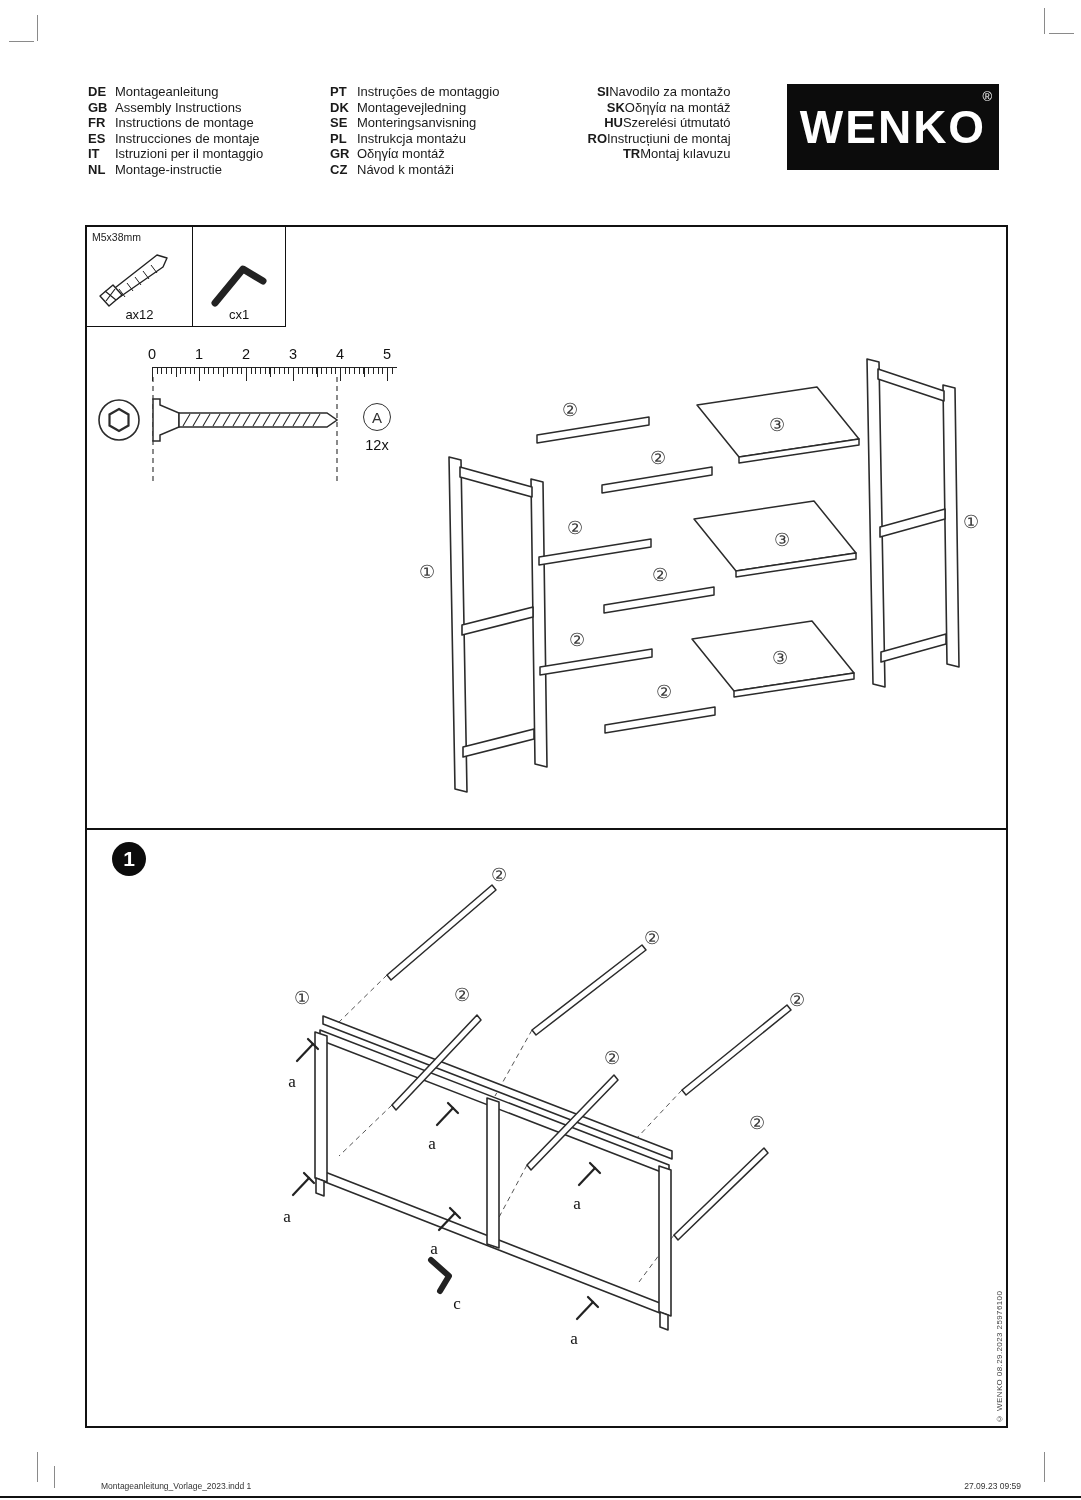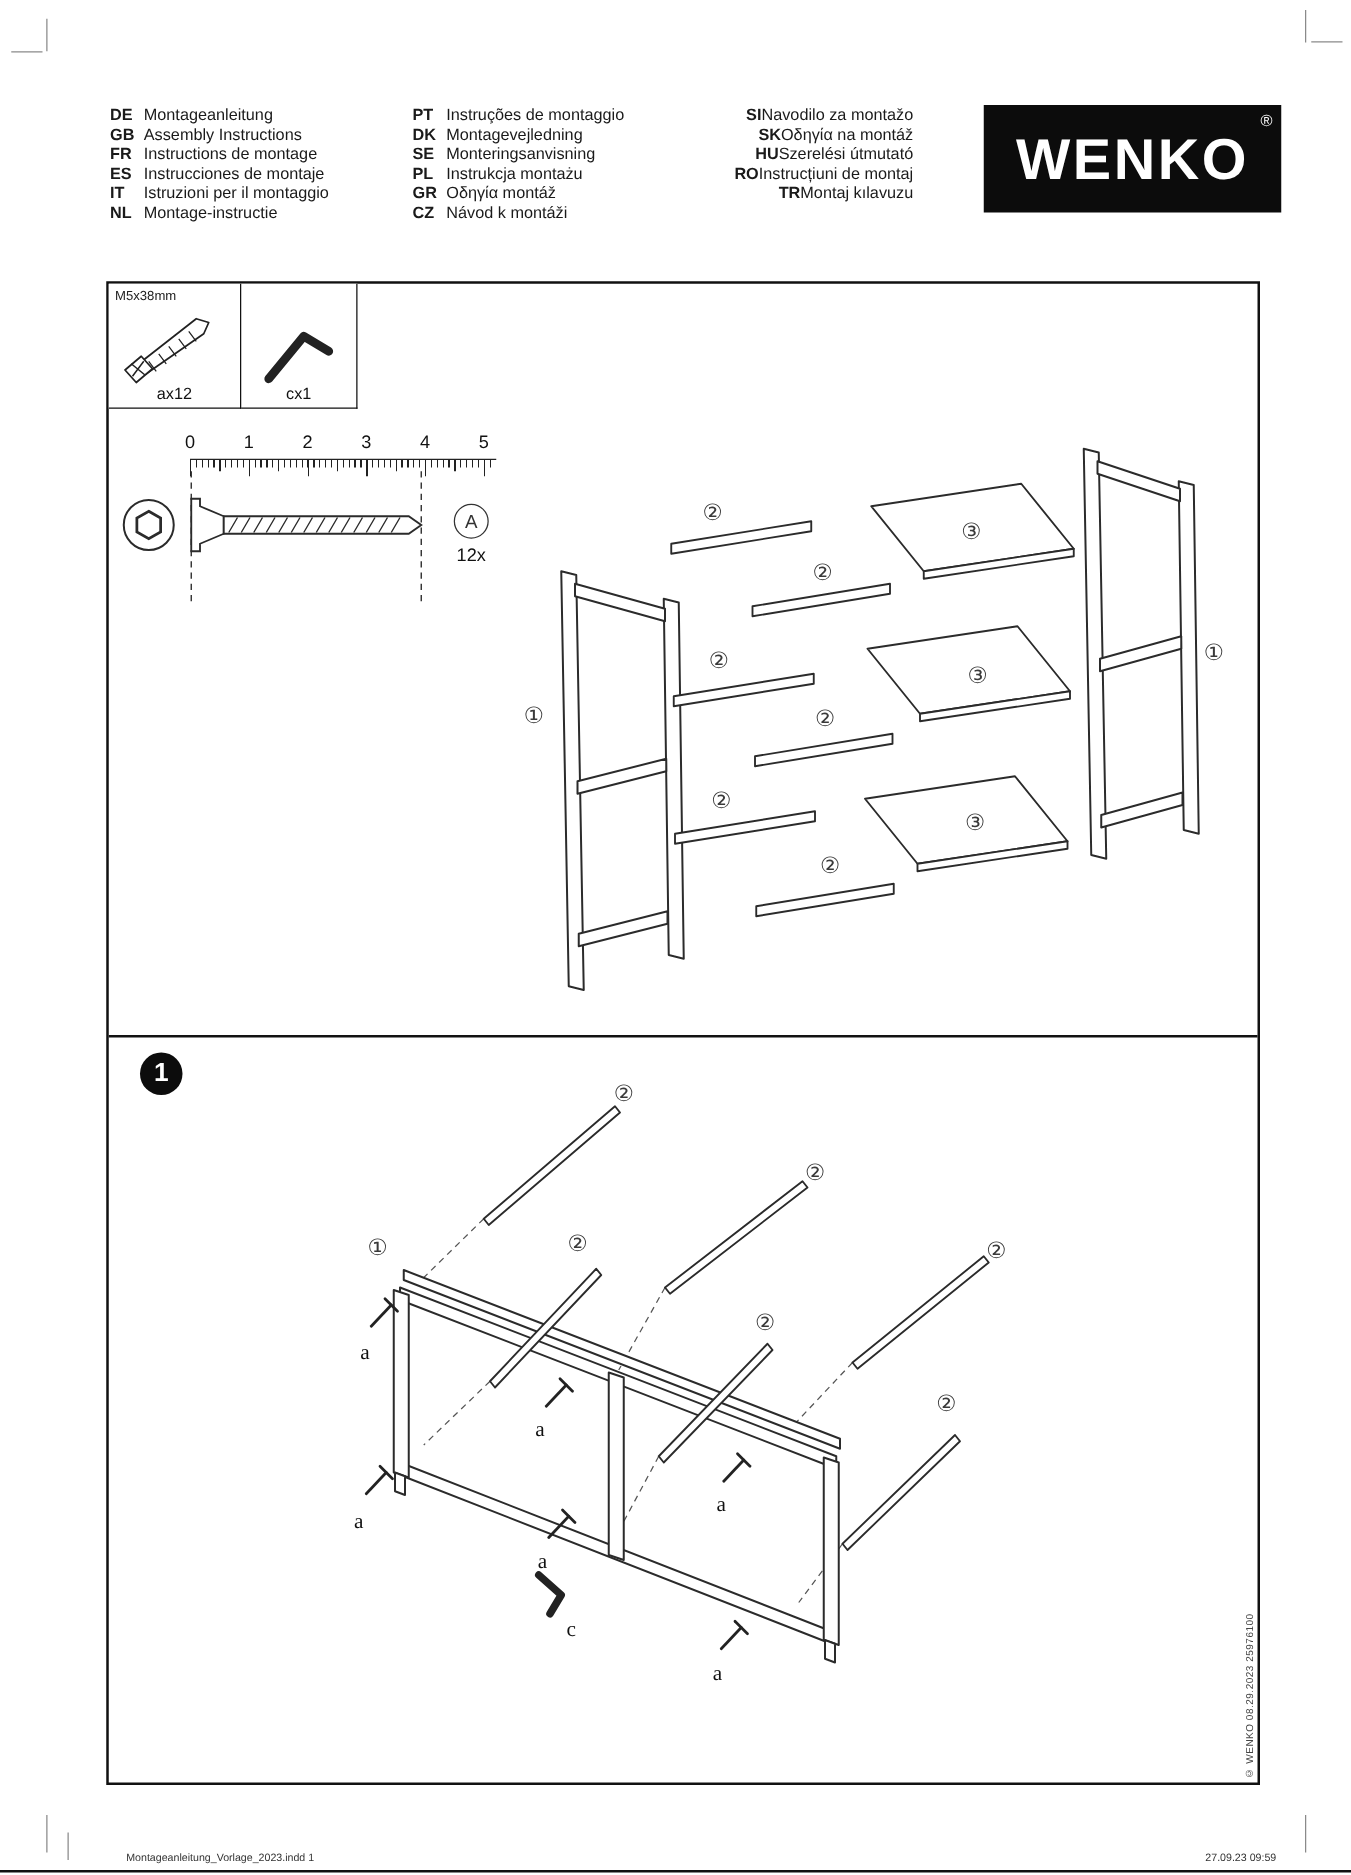--- a/index.html
+++ b/index.html
@@ -10,21 +10,21 @@
   
   .crop { position:absolute; background:#8a8a8a; }
 
   
   .lang-col { position:absolute; top:84px; }
   .lang-row { font-size:13px; line-height:15.5px; white-space:nowrap; }
   .lang-code { font-weight:bold; display:inline-block; width:27px; }
   .lang-label { }
 
   
-  .logo { position:absolute; left:787px; top:84px; width:238px; height:86px; background:#0c0c0c; color:#fff; display:flex; align-items:center; justify-content:center; }
+  .logo { position:absolute; left:787px; top:84px; width:212px; height:86px; background:#0c0c0c; color:#fff; display:flex; align-items:center; justify-content:center; }
   .logo-text { font-size:46px; font-weight:800; letter-spacing:2px; }
   .logo-reg { position:absolute; right:7px; top:5px; font-size:13px; }
 
   
   .main-box { position:absolute; left:85px; top:225px; width:923px; height:1203px; border:2px solid #111; background:#fff; }
   .panel { position:relative; }
   .panel-top { height:603px; border-bottom:2px solid #111;padding-left:14px; }
   .panel-bottom { height:594px; }
   .layer { position:absolute; left:0; top:0; }
 

